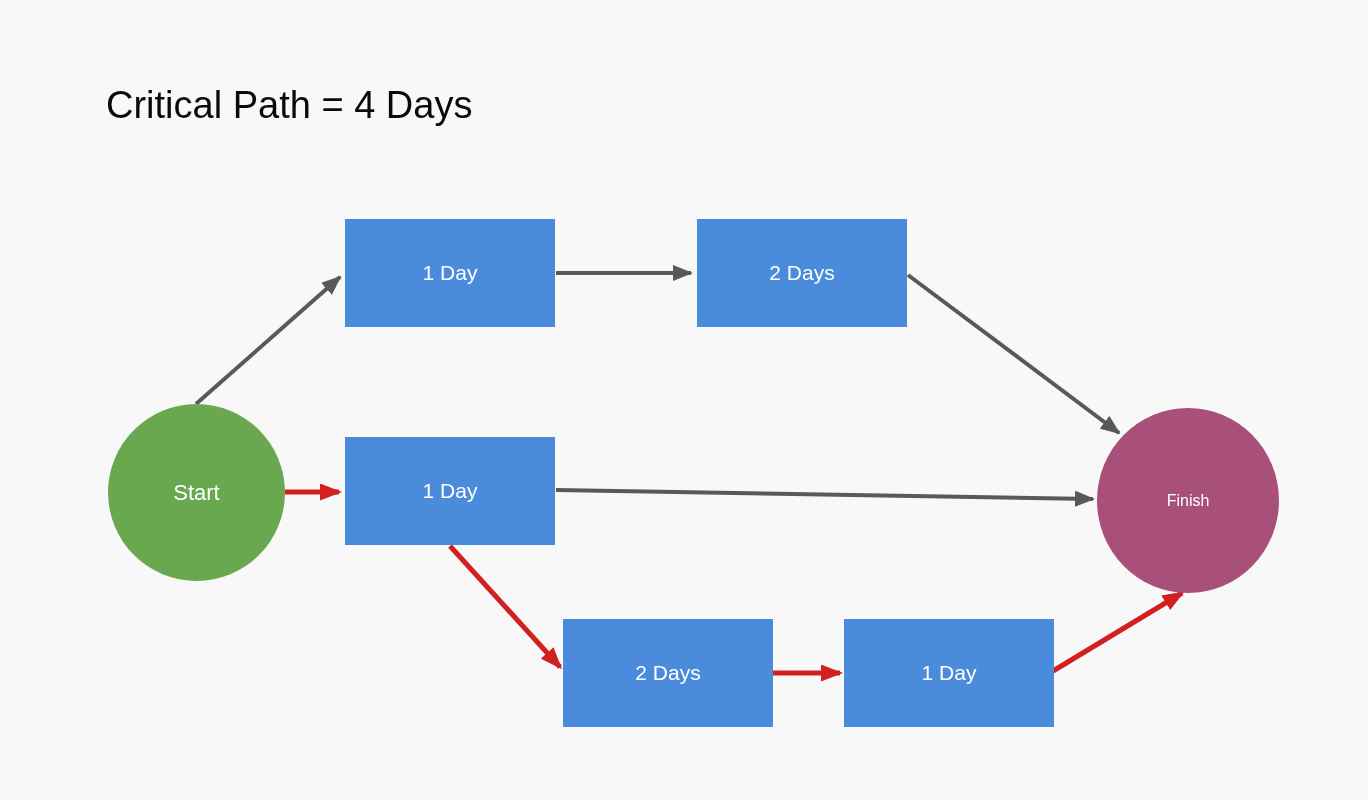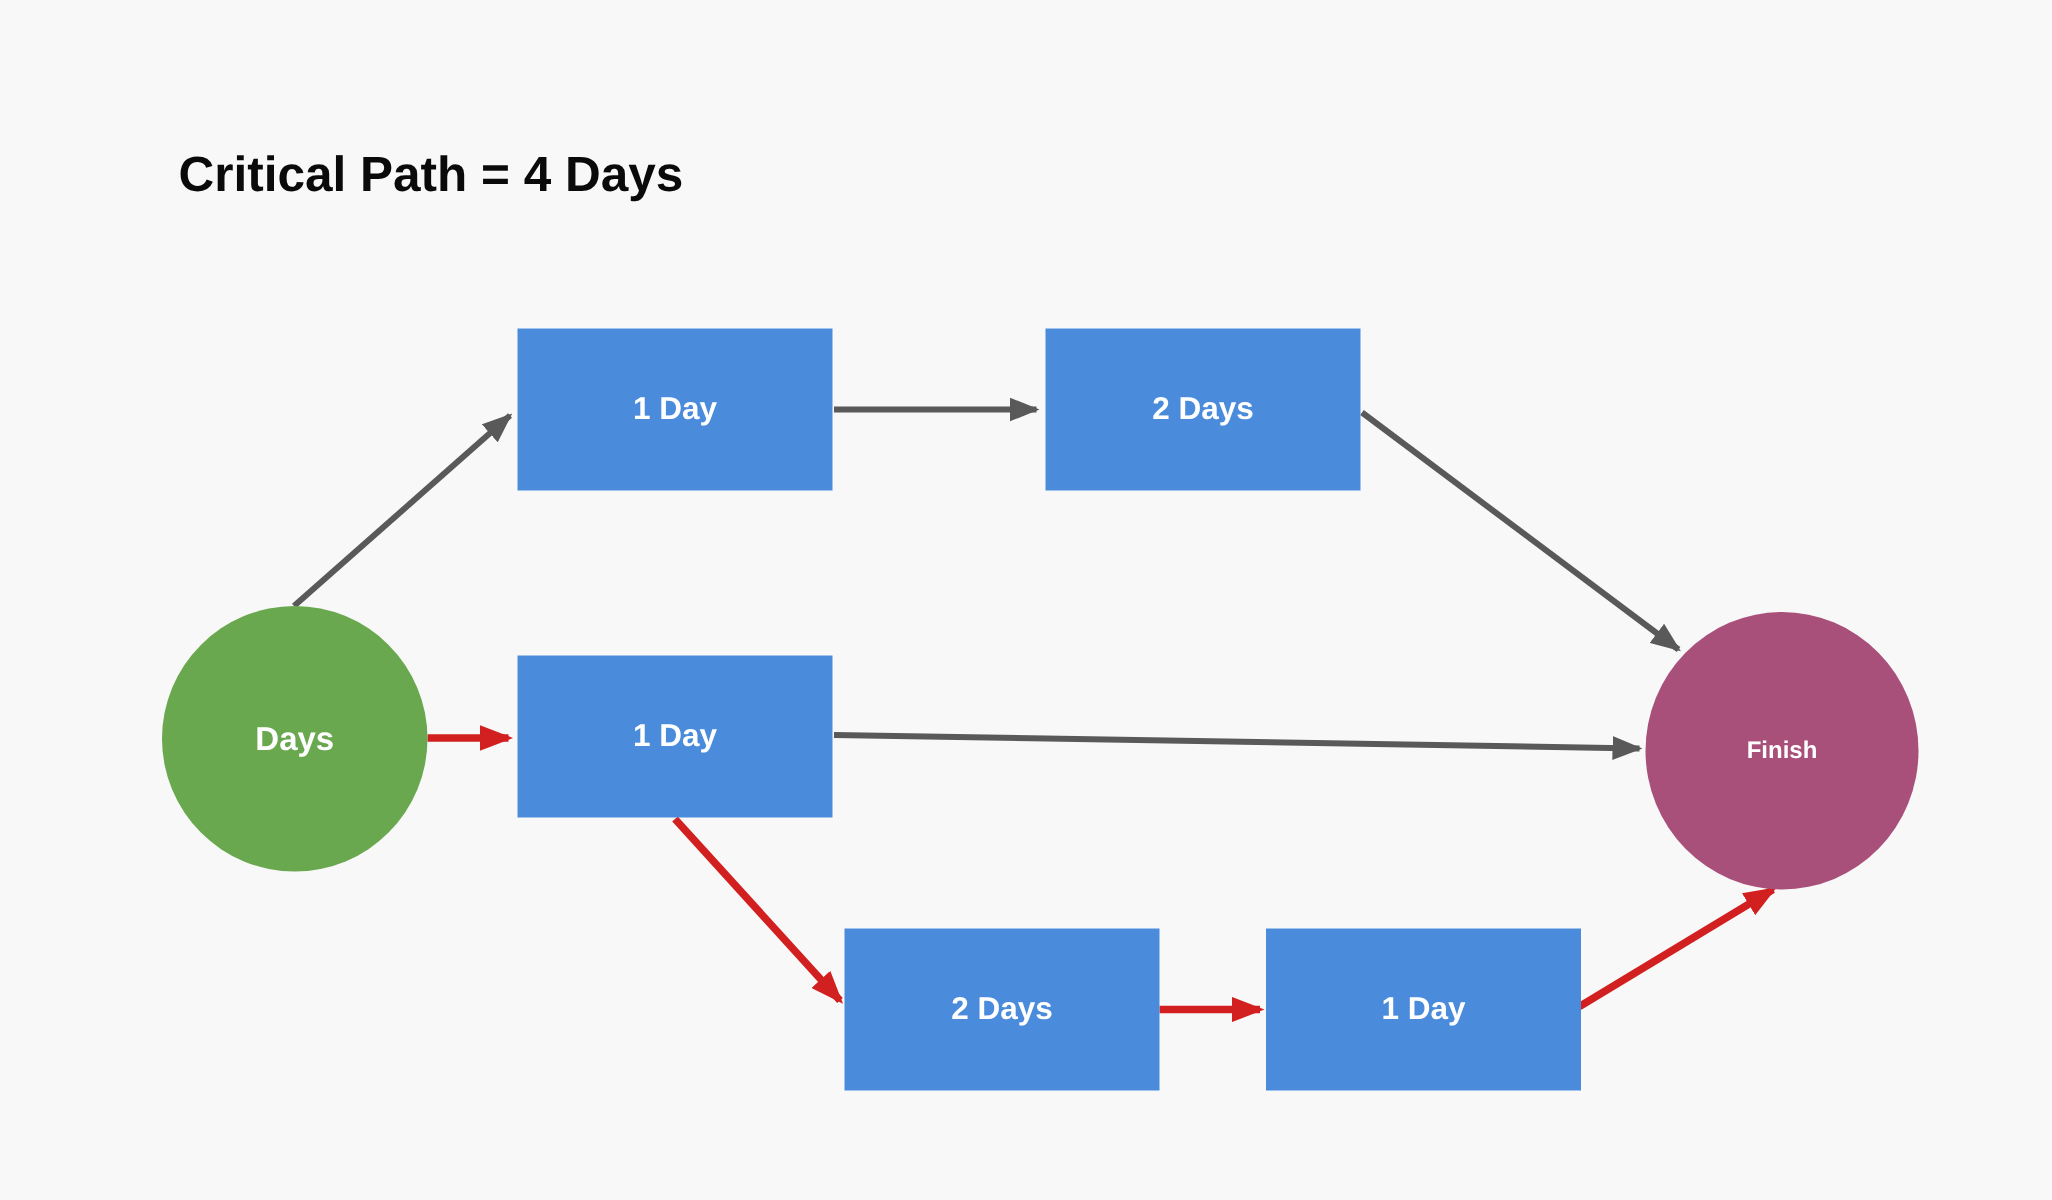--- a/index.html
+++ b/index.html
@@ -8,44 +8,44 @@
     width: 1368px;
     height: 800px;
     background: var(--background, #f8f8f8);
     font-family: "Liberation Sans", sans-serif;
     overflow: hidden;
   }
   .title {
     position: absolute;
     left: 106px;
     top: 84px;
-    margin: 13px;
-    font-size: 33px;
-    font-weight: 700;
+    margin: 0;
+    font-size: 38px;
+    font-weight: 400;
     color: var(--title-text, #0a0a0a);
     letter-spacing: 0;
     white-space: nowrap;
   }
   .edges {
     position: absolute;
     left: 0; top: 0;
     width: 1368px;
     height: 800px;
   }
   .edge-gray { stroke: var(--edge-gray, #595959); stroke-width: 4; }
   .edge-red  { stroke: var(--edge-red, #d21f1f);  stroke-width: 5; }
   .head-gray { fill: var(--edge-gray, #595959); }
   .head-red  { fill: var(--edge-red, #d21f1f); }
   .node {
     position: absolute;
     display: flex;
     align-items: center;
     justify-content: center;
     color: var(--node-text, #ffffff);
-    font-weight: 700;
+    font-weight: 400;
     text-align: left;
   }
   .task {
     width: 210px;
     height: 108px;
     background: var(--node-blue, #4a8bdc);
     font-size: 21px;
   }
   .start-node {
     left: 108px; top: 404px;
@@ -89,21 +89,21 @@
     <line class="edge-gray" x1="908" y1="275" x2="1119" y2="433" marker-end="url(#arrow-gray)"></line>
     <line class="edge-gray" x1="556" y1="490" x2="1093" y2="499" marker-end="url(#arrow-gray)"></line>
 
     <line class="edge-red" x1="285" y1="492" x2="339" y2="492" marker-end="url(#arrow-red)"></line>
     <line class="edge-red" x1="450" y1="546" x2="560" y2="667" marker-end="url(#arrow-red)"></line>
     <line class="edge-red" x1="773" y1="673" x2="840" y2="673" marker-end="url(#arrow-red)"></line>
     <line class="edge-red" x1="1053" y1="671" x2="1182" y2="593" marker-end="url(#arrow-red)"></line>
   </svg>
 
   <div class="node start-node">
-    <span>Days</span>
+    <span>Start</span>
   </div>
 
   <div class="node task task-a">
     <span>1 Day</span>
   </div>
 
   <div class="node task task-b">
     <span>2 Days</span>
   </div>
 

